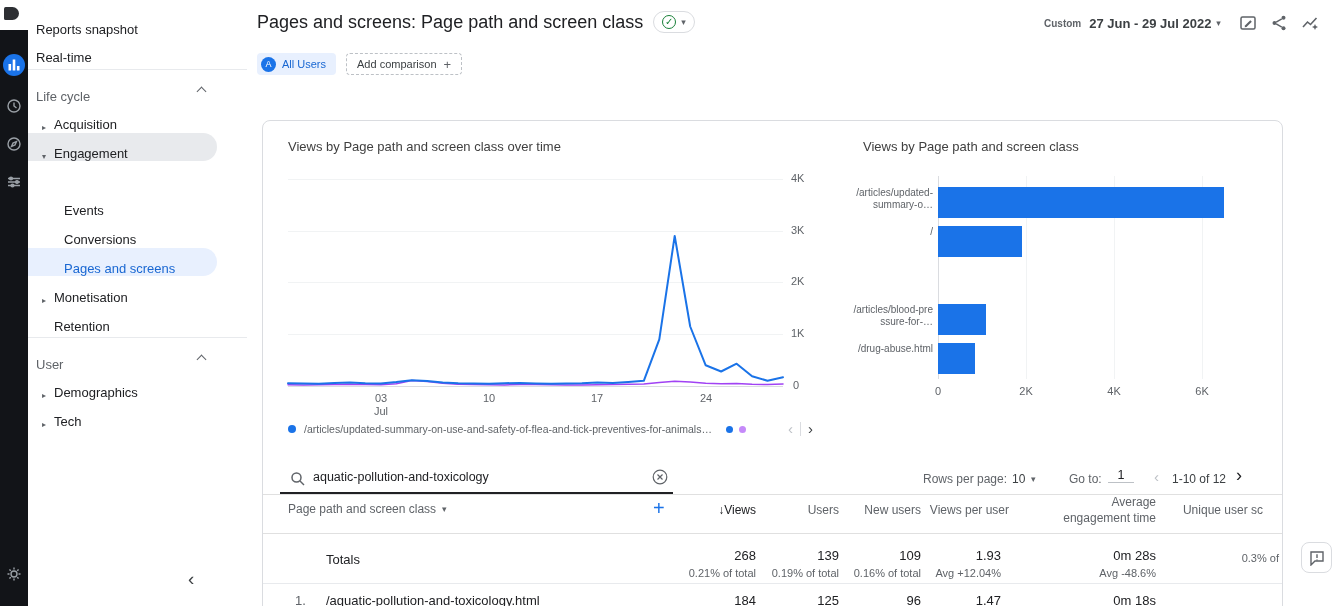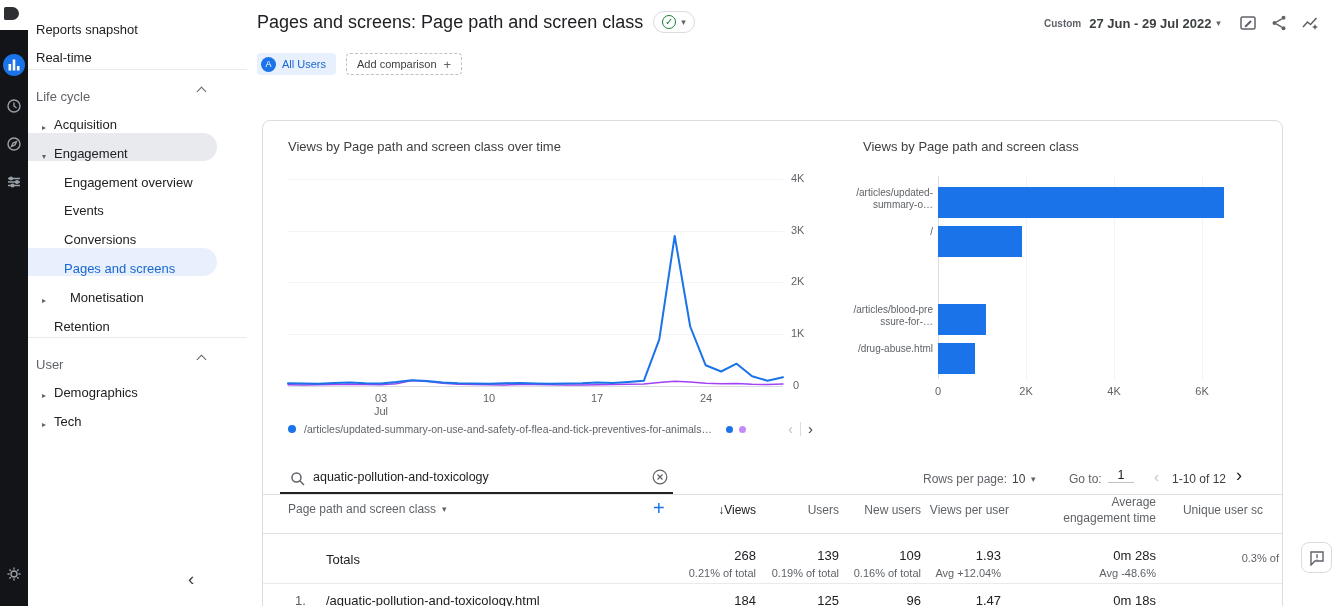--- a/index.html
+++ b/index.html
@@ -142,38 +142,35 @@
   <div class="nav-item" style="top:104px;left:10px">
     <span class="tri">▸</span>
     <span class="lbl" style="margin-left:4px">Acquisition</span>
   </div>
 
   <div class="row-bg gray" style="top:133px"></div>
   <div class="nav-item" style="top:133px;left:10px">
     <span class="tri">▾</span>
     <span class="lbl" style="margin-left:4px">Engagement</span>
   </div>
-  <div class="nav-item" style="top:162px;left:36px">
-      <span class="lbl">Engagement overview</span>
-    </div>
   <div class="nav-item" style="top:190px;left:36px">
       <span class="lbl">Events</span>
     </div>
   <div class="nav-item" style="top:219px;left:36px">
       <span class="lbl">Conversions</span>
     </div>
 
   <div class="row-bg blue" style="top:248px"></div>
   <div class="nav-item selected" style="top:248px;left:36px">
       <span class="lbl">Pages and screens</span>
     </div>
 
   <div class="nav-item" style="top:277px;left:10px">
     <span class="tri">▸</span>
-    <span class="lbl" style="margin-left:20px">Monetisation</span>
+    <span class="lbl" style="margin-left:4px">Monetisation</span>
   </div>
   <div class="nav-item" style="top:306px;left:26px">
       <span class="lbl">Retention</span>
     </div>
 
   <div class="nav-divider" style="top:337px"></div>
 
   <div class="nav-item section" style="top:344px;left:8px">
       <span class="lbl">User</span>
     </div>

